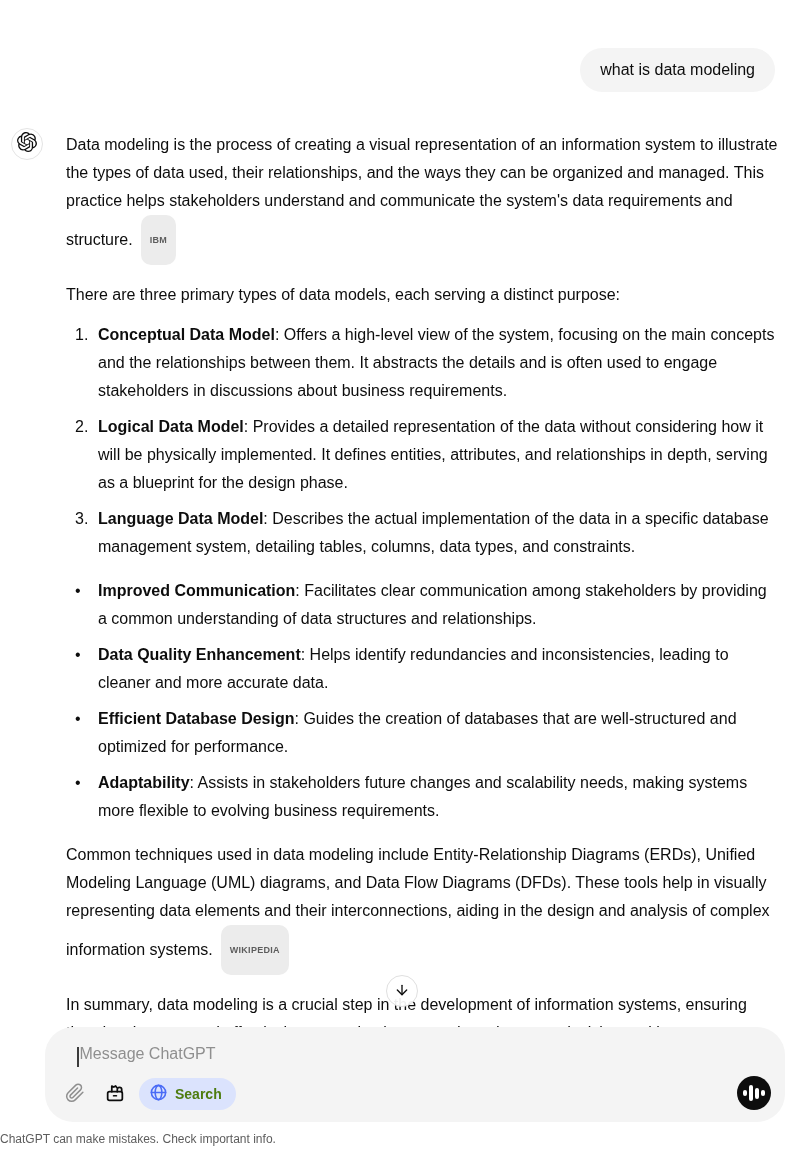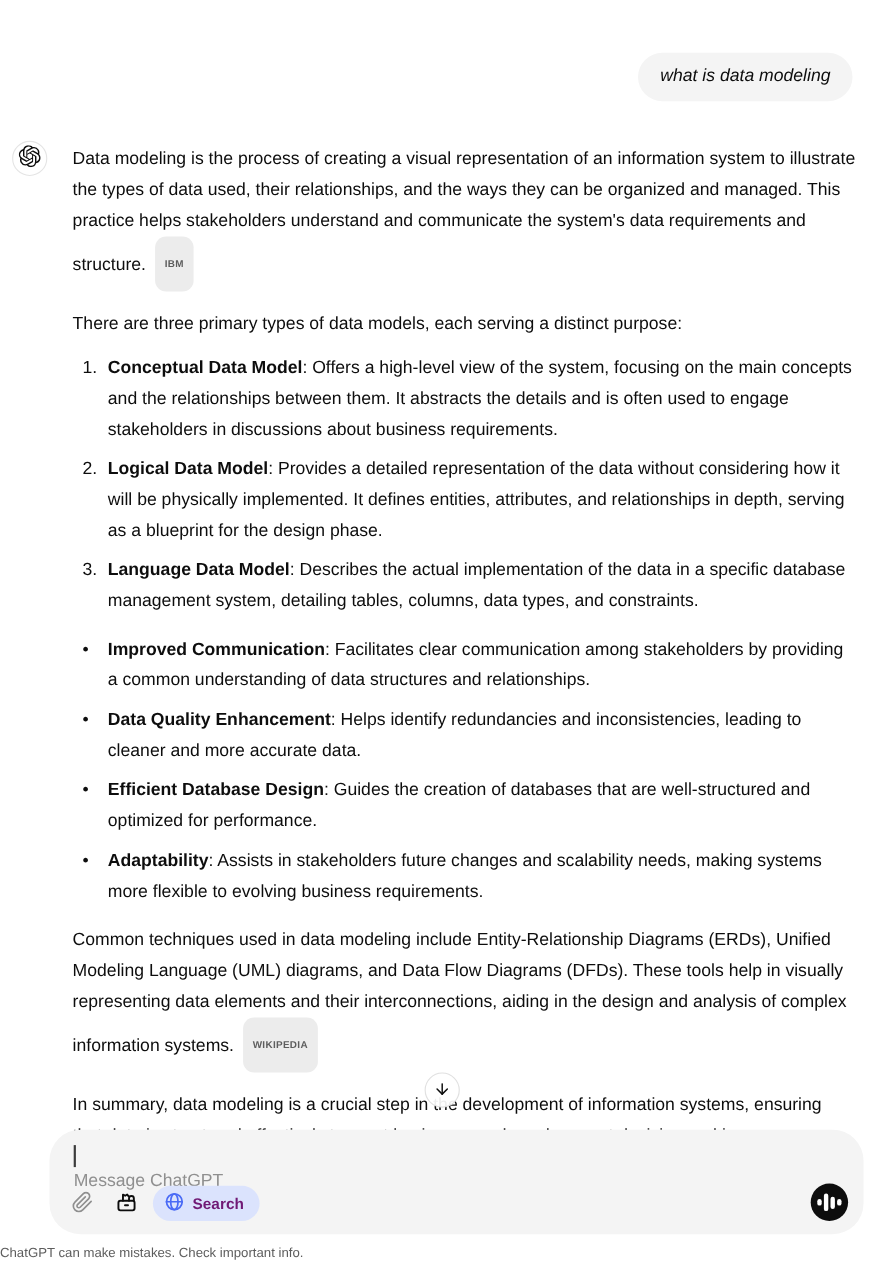--- a/index.html
+++ b/index.html
@@ -15,21 +15,20 @@
   
   .user-row { position:absolute; top:48px; right:27px; }
   .user-bubble {
     background:#f4f4f4;
     border-radius:22px;
     padding:10px 20px;
     font-size:16px;
     line-height:24px;
     color:#0d0d0d;
     white-space:nowrap;
-    font-style:italic;
   }
 
   
   .assistant-avatar {
     position:absolute; left:11px; top:128px;
     width:32px; height:32px; border-radius:50%;
     border:1px solid #e4e4e4;
     display:flex; align-items:center; justify-content:center;
     background:#fff;
   }
@@ -76,26 +75,25 @@
 
   
   .composer {
     position:absolute; left:45px; top:1027px;
     width:740px; height:95px;
     background:#f4f4f4;
     border-radius:28px;
     z-index:4;
   }
   .composer-input {
-    position:absolute; left:22px; top:14px; right:60px;
+    position:absolute; left:32px; top:14px; right:60px;
     font-size:16px; line-height:26px;
     color:#8f8f8f;
-    display:flex; align-items:flex-start;
+    display:flex; align-items:flex-end;
     cursor:text;
-    flex-direction:column;
   }
   .caret { width:1.5px; height:20px; background:#3b3b3b; margin-right:1px; }
   .composer-actions {
     position:absolute; left:14px; bottom:12px;
     display:flex; align-items:center; gap:8px;
   }
   .icon-btn {
     width:32px; height:32px; border-radius:50%;
     display:flex; align-items:center; justify-content:center;
     cursor:pointer; background:transparent; border:none;
@@ -103,21 +101,21 @@
   .icon-btn.attach svg { width:20px; height:20px; stroke:#8f8f8f; stroke-width:1.8; fill:none; stroke-linecap:round; stroke-linejoin:round; }
   .icon-btn.toolbox svg { width:22px; height:22px; stroke:#0d0d0d; stroke-width:1.9; fill:none; stroke-linecap:round; stroke-linejoin:round; }
   .search-pill {
     height:32px; border-radius:16px;
     background:#dbe3fd;
     display:flex; align-items:center; gap:7px;
     padding:0 14px 0 10px;
     cursor:pointer; border:none;
   }
   .search-pill svg { width:19px; height:19px; stroke:#4a6bf6; stroke-width:2; fill:none; stroke-linecap:round; }
-  .search-pill .label { color:#701a75; font-size:14px; font-weight:700; }
+  .search-pill .label { color:#4d7c0f; font-size:14px; font-weight:700; }
   .voice-btn {
     position:absolute; right:14px; bottom:12px;
     width:34px; height:34px; border-radius:50%;
     background:#0d0d0d;
     display:flex; align-items:center; justify-content:center; gap:2.5px;
     cursor:pointer; border:none;
   }
   .voice-btn .bar { width:3.5px; border-radius:2px; background:#ffffff; }
   .voice-btn .b1 { height:6px; }
   .voice-btn .b2 { height:16px; }

